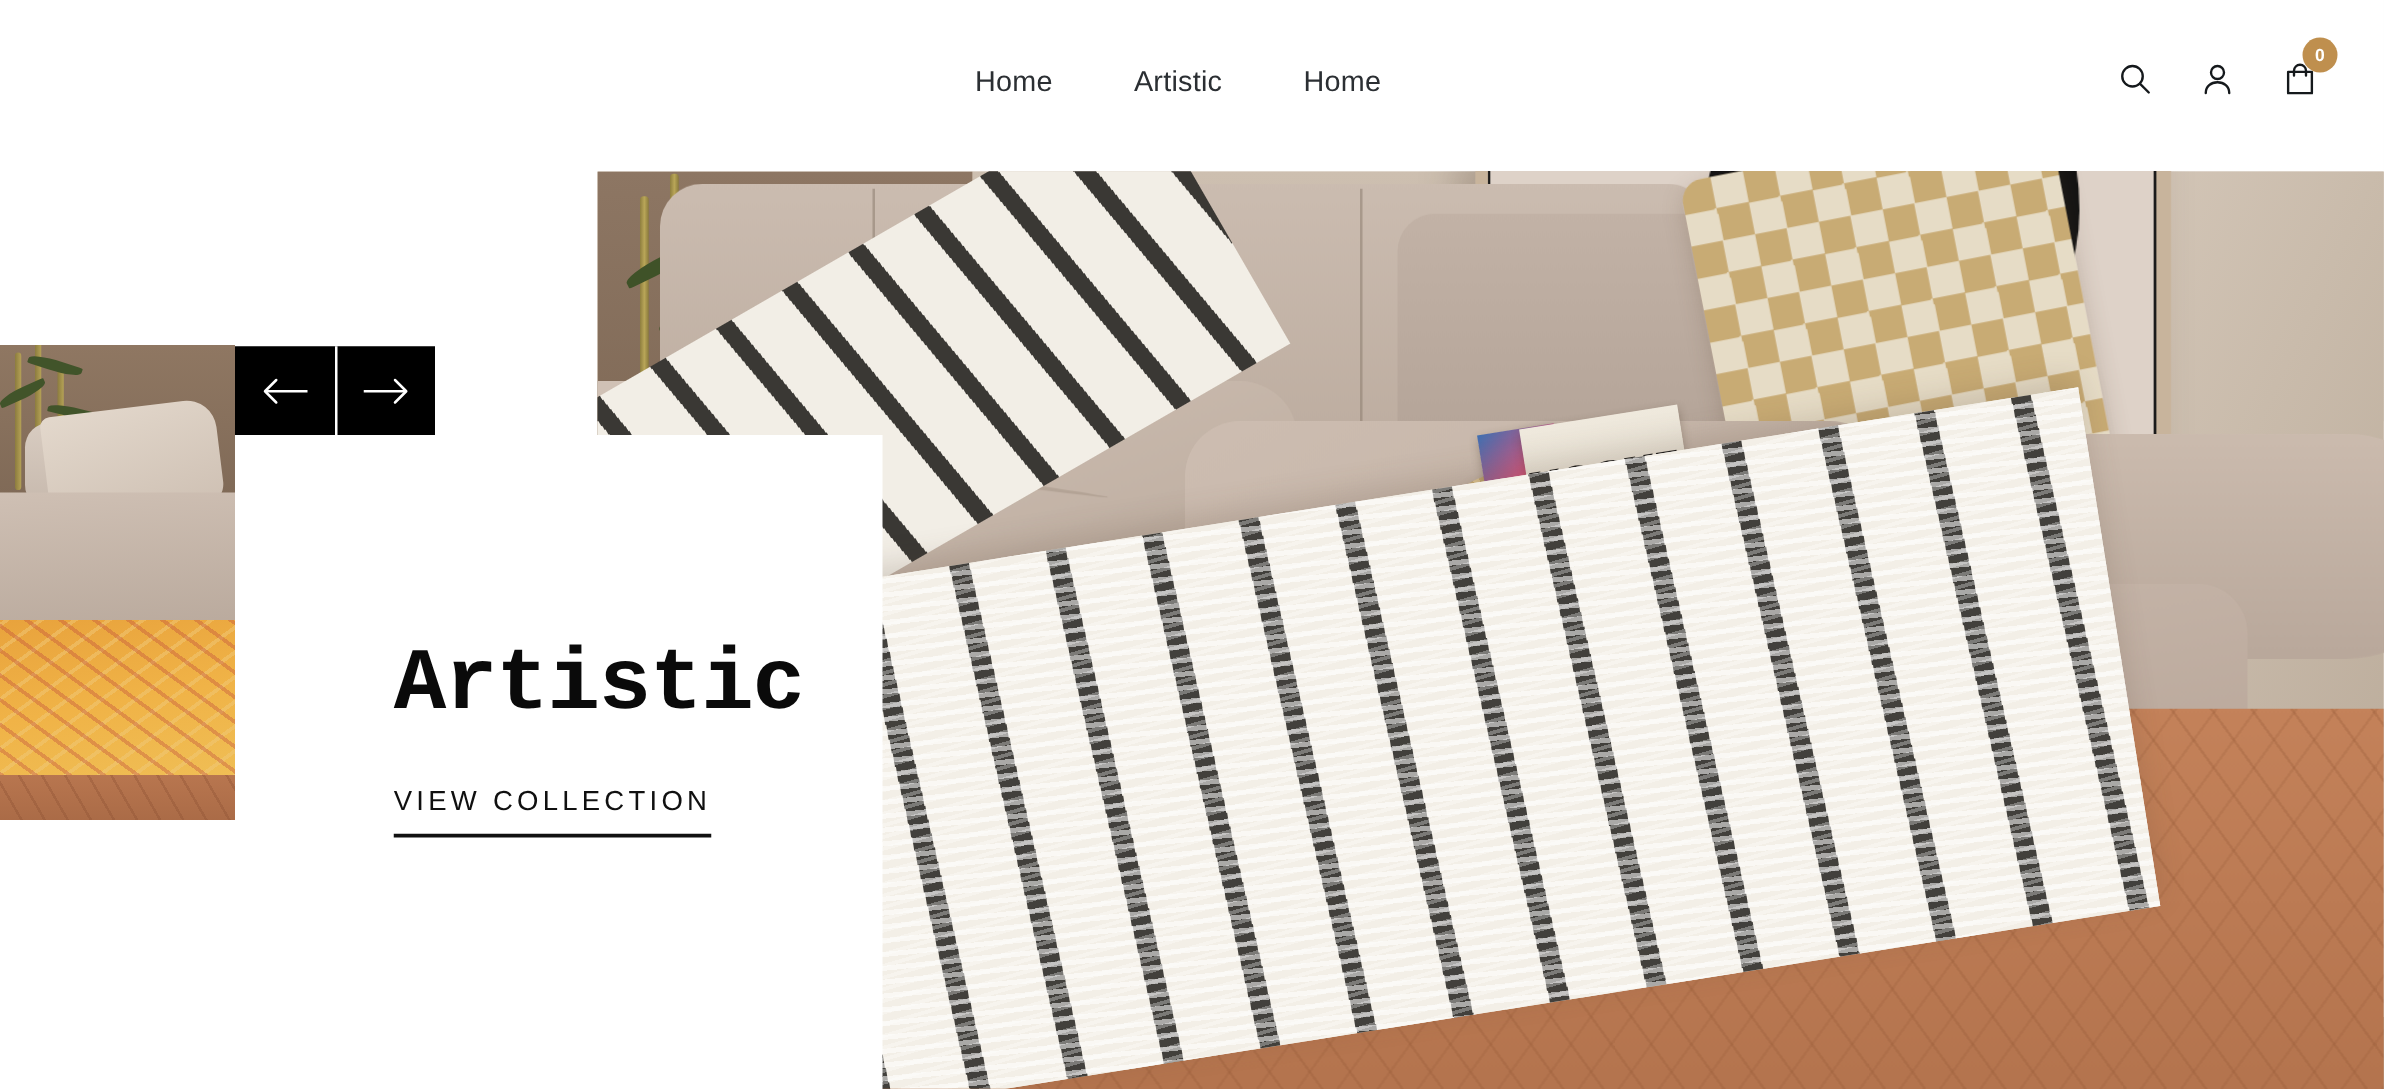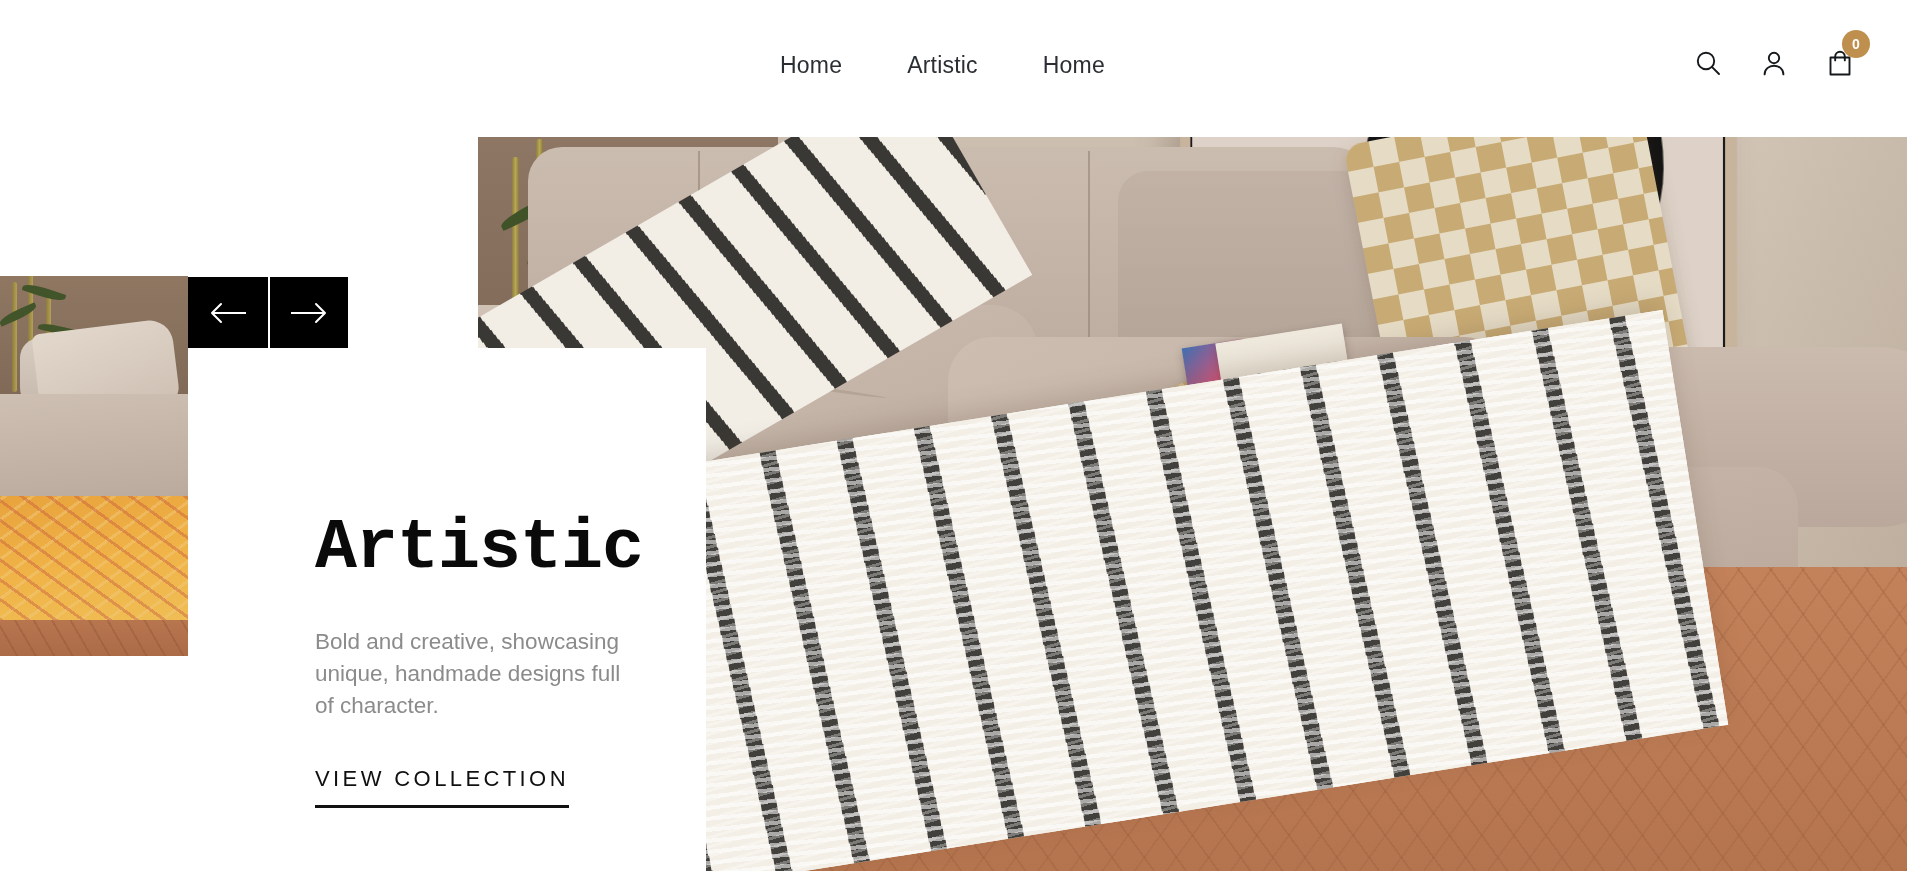--- a/index.html
+++ b/index.html
@@ -562,18 +562,17 @@
         <svg width="40" height="24" viewBox="0 0 40 24" fill="none">
           <line x1="2" y1="12" x2="36" y2="12" stroke="#ffffff" stroke-width="2"></line>
           <polyline points="27,3 36,12 27,21" stroke="#ffffff" stroke-width="2" fill="none" stroke-linecap="round" stroke-linejoin="round"></polyline>
         </svg>
       </span>
     </button>
   </div>
 
   <div class="card">
     <h1 class="headline">Artistic</h1>
-    <p class="blurb">Bold and creative, showcasing unique, handmade designs full of character.</p>
     <a class="cta" href="#">VIEW COLLECTION</a>
     
   </div>
 
 </div>
 
 </body></html>

